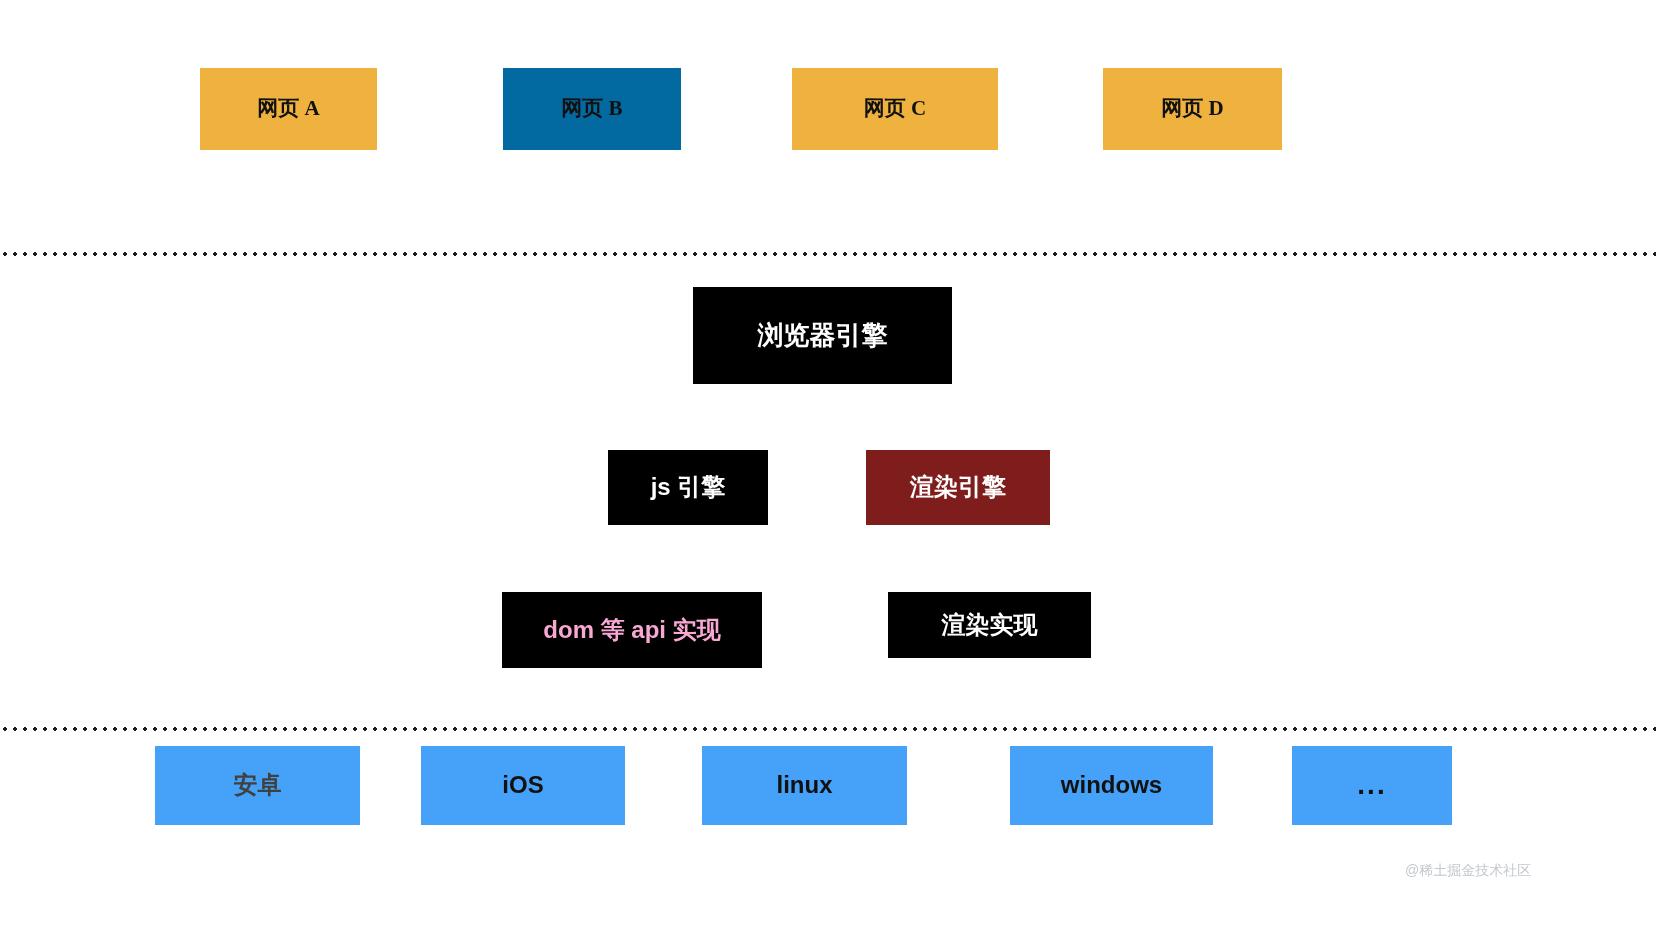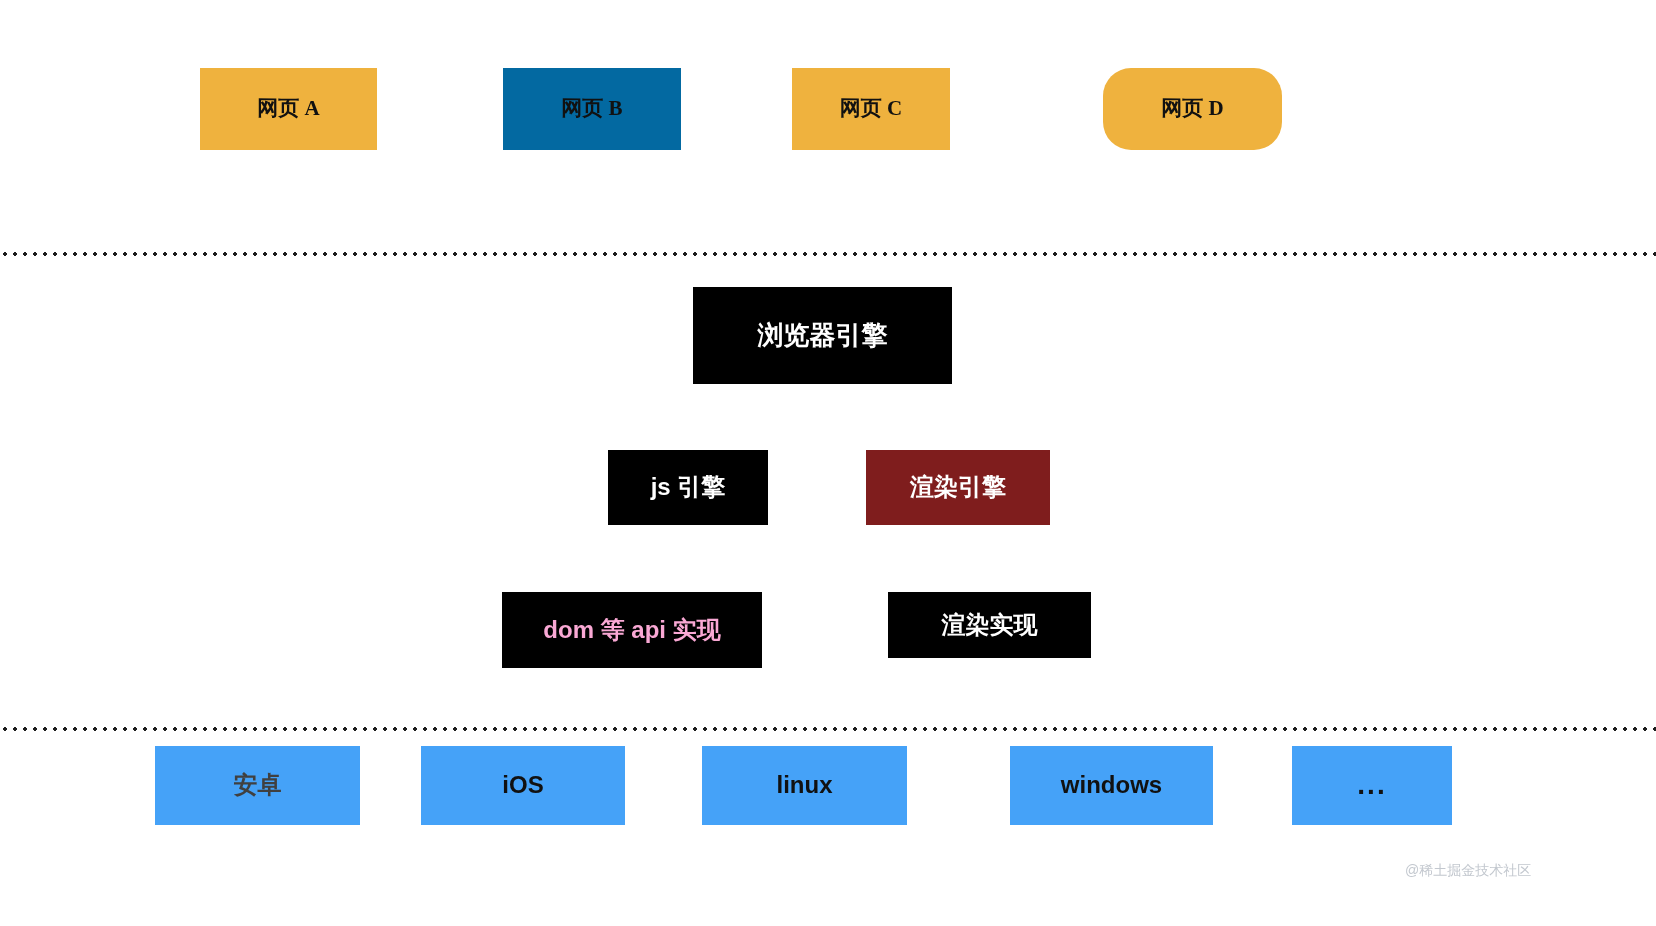--- a/index.html
+++ b/index.html
@@ -75,24 +75,24 @@
 <body>
 
 <div id="canvas" style="background: rgb(255, 255, 255);">
 
   <div class="box page" style="left: 200px; top: 68px; width: 177px; height: 82px; background: rgb(239, 178, 62); color: rgb(17, 17, 17);">
     <span>网页 A</span>
   </div>
   <div class="box page" style="left: 503px; top: 68px; width: 178px; height: 82px; background: #0369a1; color: rgb(17, 17, 17);">
     <span>网页 B</span>
   </div>
-  <div class="box page" style="left: 792px; top: 68px; width: 158px; height: 82px; background: rgb(239, 178, 62); color: rgb(17, 17, 17);">
+  <div class="box page" style="left: 792px; top: 68px; width: 206px; height: 82px; background: rgb(239, 178, 62); color: rgb(17, 17, 17);">
     <span>网页 C</span>
   </div>
-  <div class="box page" style="left: 1103px; top: 68px; width: 179px; height: 82px; background: rgb(239, 178, 62); color: rgb(17, 17, 17); border-radius: 28px;">
+  <div class="box page" style="left: 1103px; top: 68px; width: 179px; height: 82px; background: rgb(239, 178, 62); color: rgb(17, 17, 17);">
     <span>网页 D</span>
   </div>
 
   <div class="divider" style="top: 252px;"></div>
 
   <div class="box engine lvl1" style="left: 693px; top: 287px; width: 259px; height: 97px; background: rgb(0, 0, 0); color: rgb(255, 255, 255);">
     <span>浏览器引擎</span>
   </div>
 
   <div class="box engine lvl2" style="left: 608px; top: 450px; width: 160px; height: 75px; background: rgb(0, 0, 0); color: rgb(255, 255, 255);">

